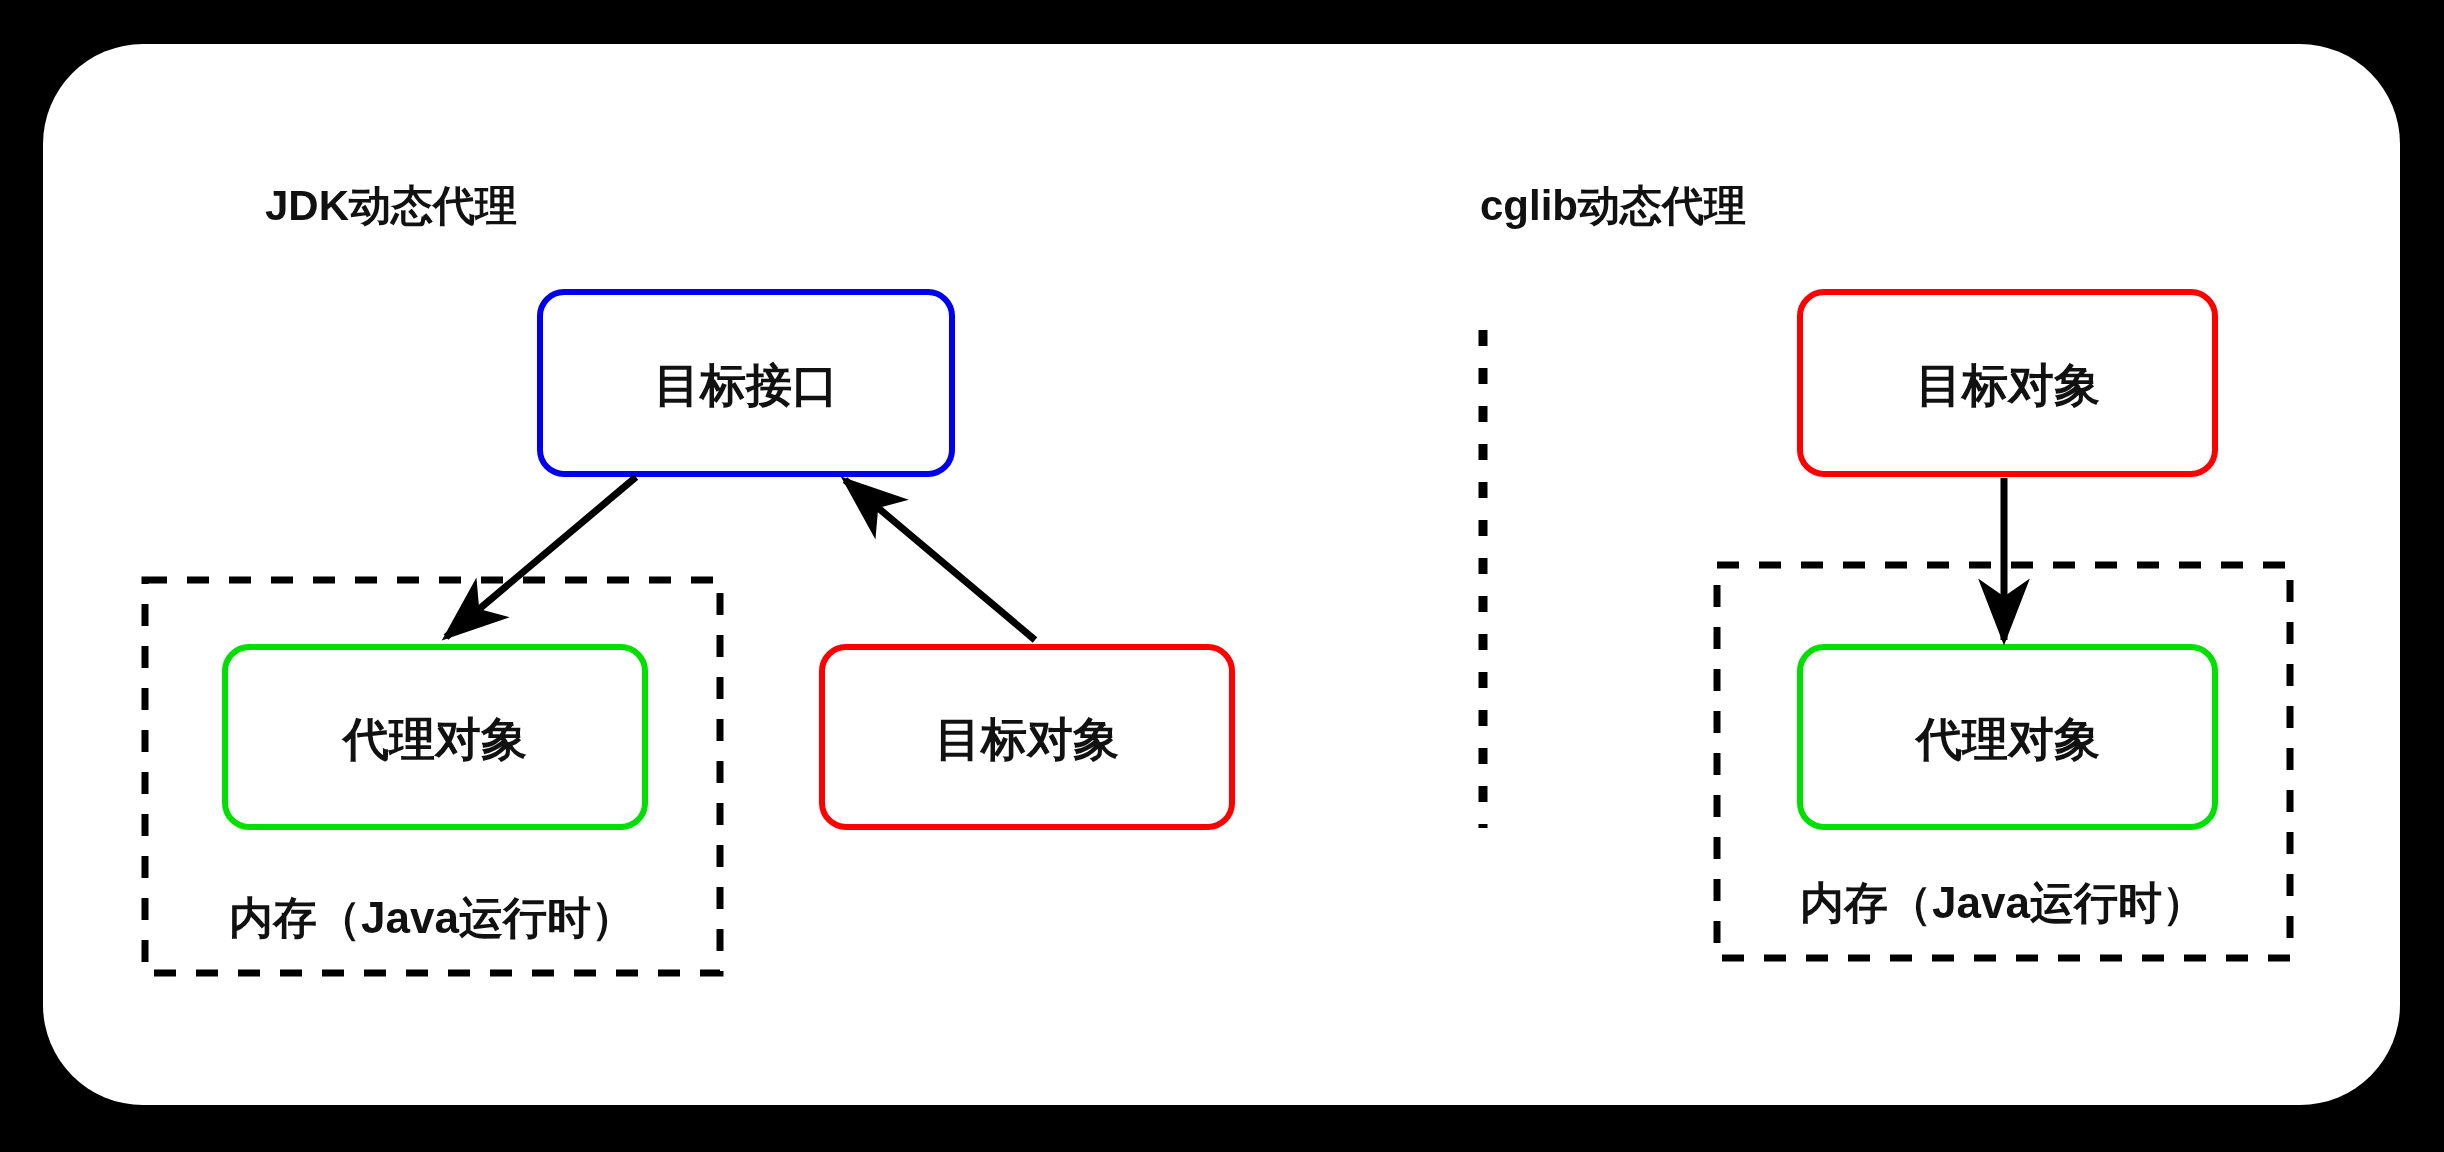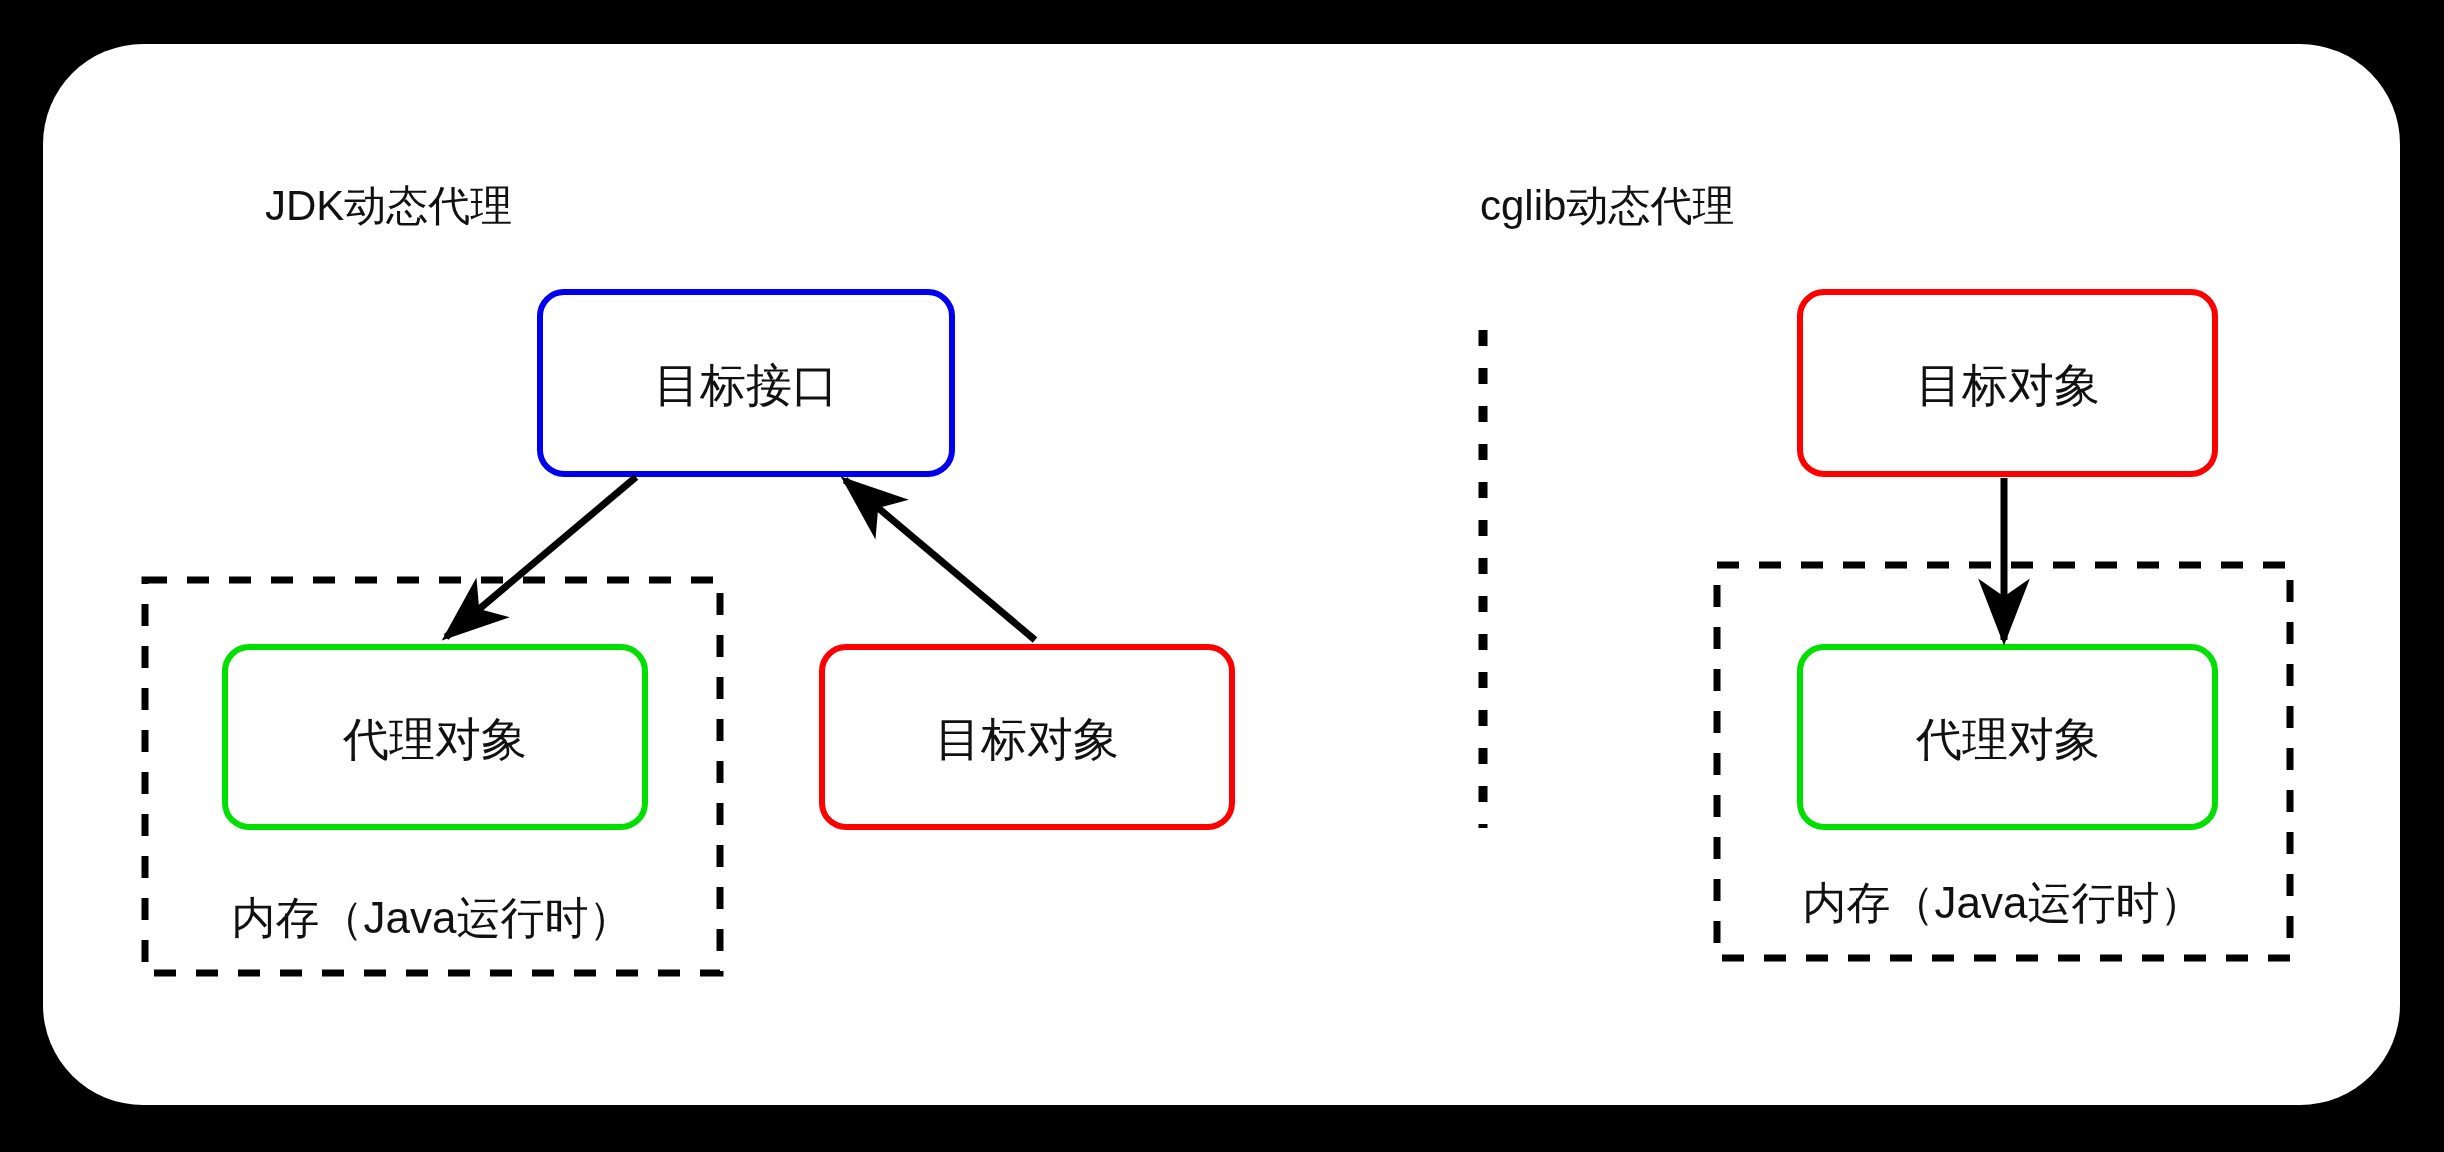--- a/index.html
+++ b/index.html
@@ -11,20 +11,21 @@
     width: 2444px;
     height: 1152px;
     overflow: hidden;
     font-family: "Liberation Sans", "DejaVu Sans", sans-serif;
   }
   #stage {
     position: relative;
     width: 2124px;
     height: 1152px;
     background: #000000;
+    font-weight: bold;
   }
   #diagram-svg {
     position: absolute;
     left: 0;
     top: 0;
     width: 2444px;
     height: 1152px;
     display: block;
   }
   .node-label {

